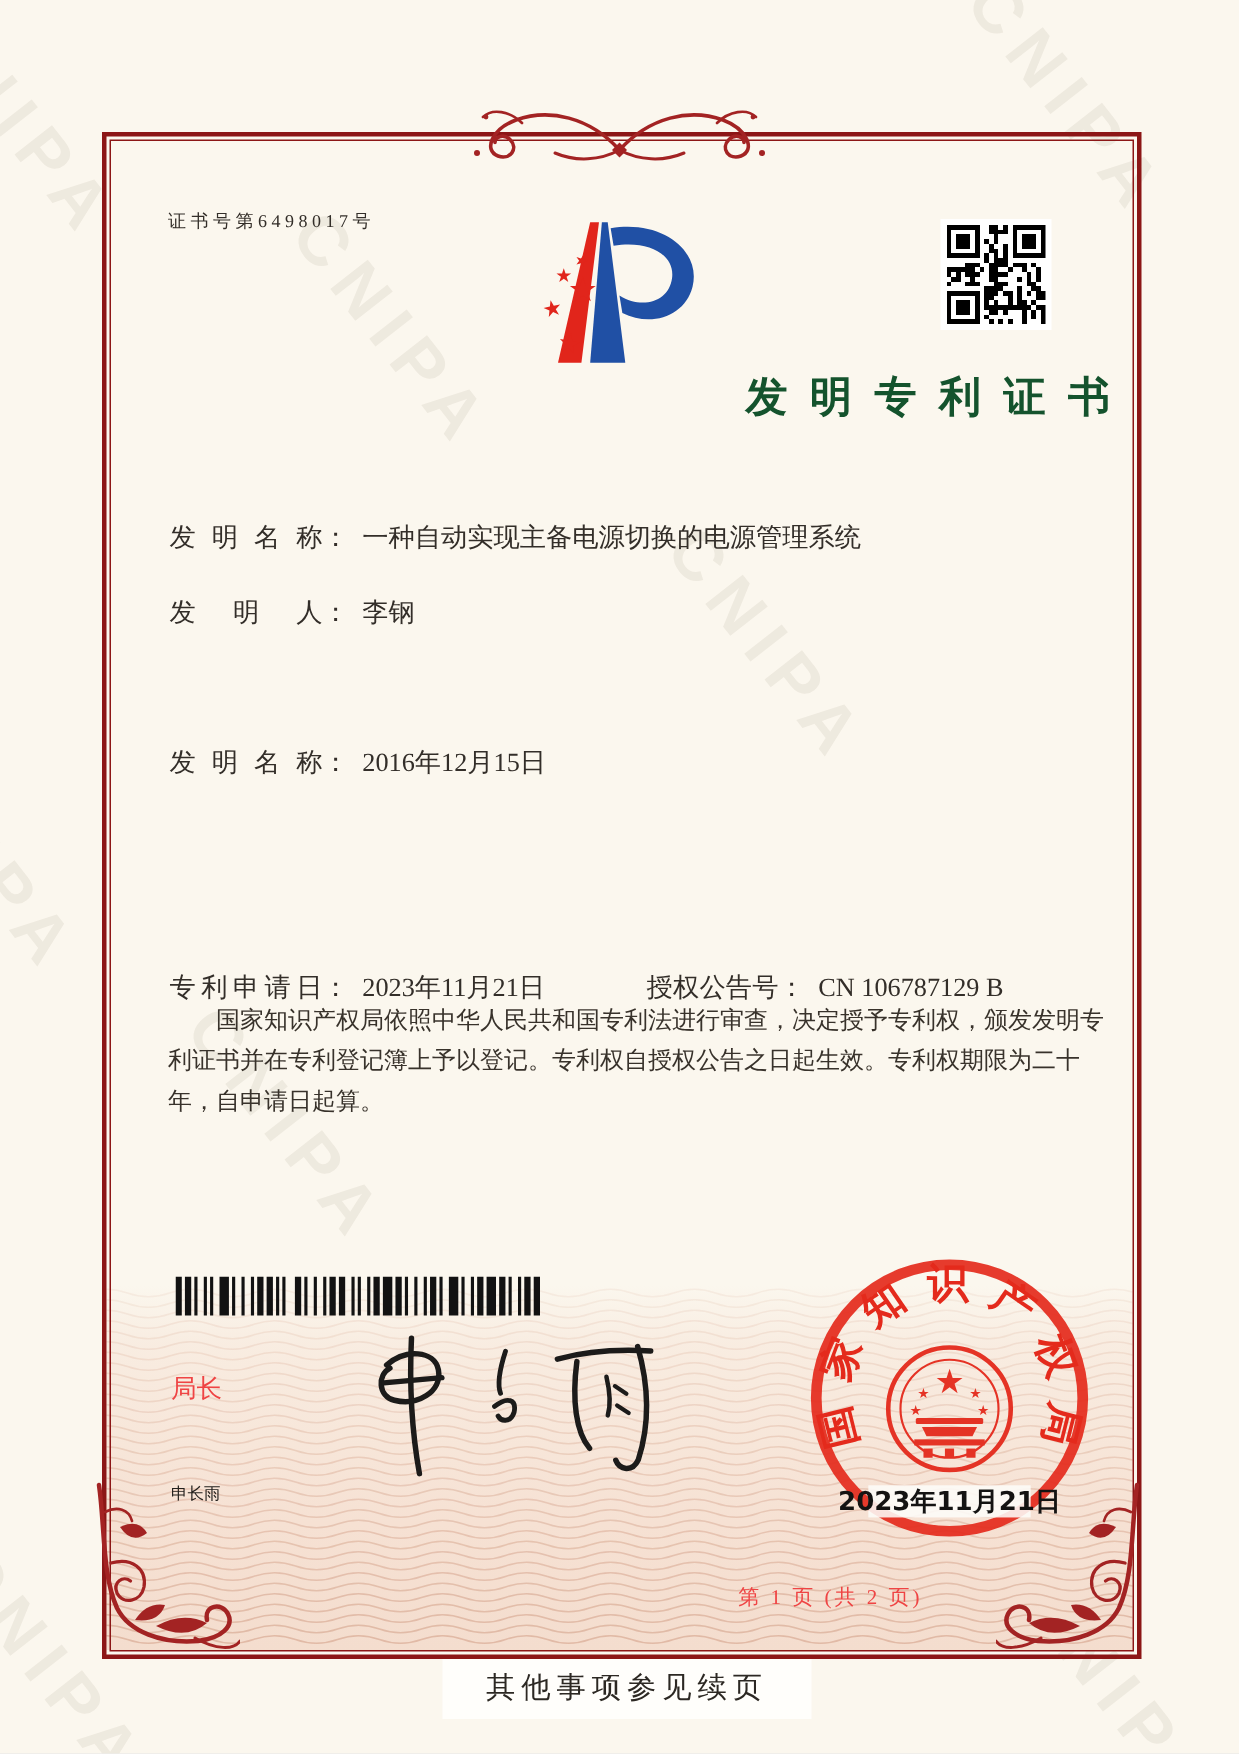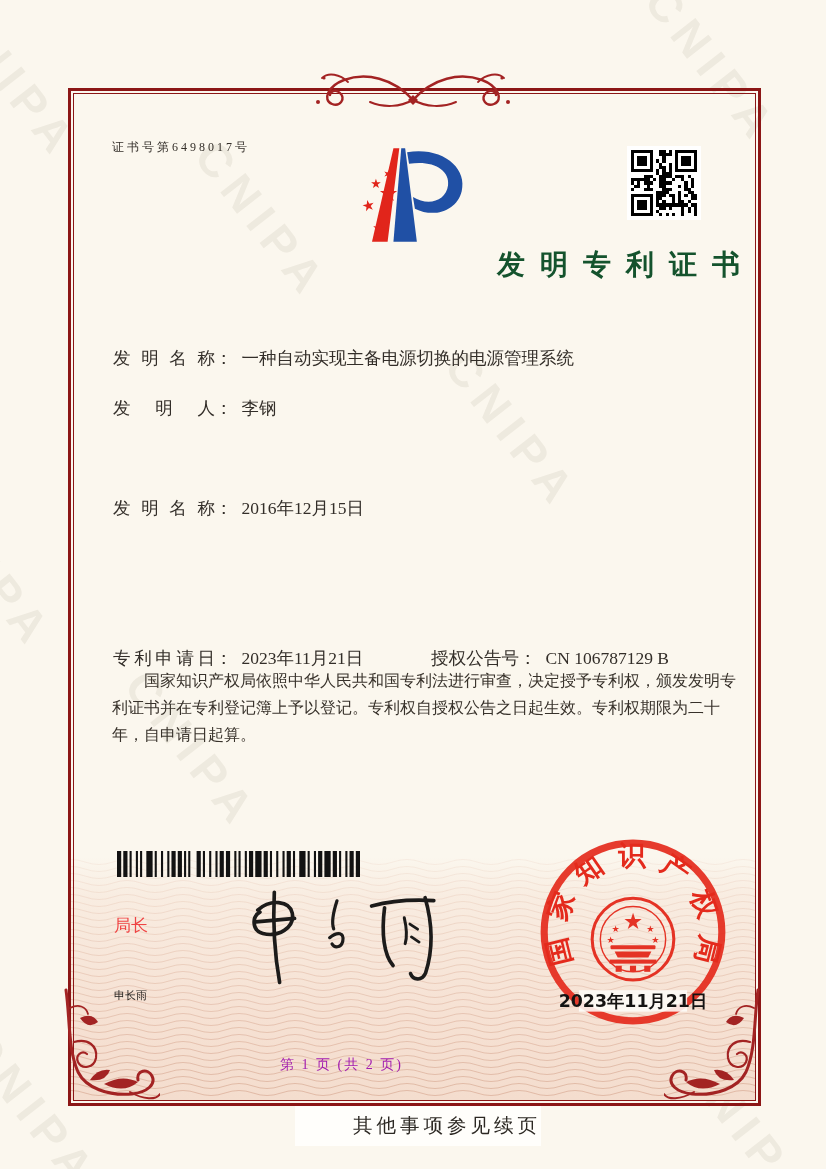--- a/index.html
+++ b/index.html
@@ -28,24 +28,24 @@
   #band{position:absolute;left:71px;top:857px;width:684px;height:243px;z-index:1;
     background:linear-gradient(180deg, rgba(246,226,212,0) 0%, rgba(246,226,212,0.5) 16%, #f6e1d3 65%, #f4ddce 100%);}
   #band svg{display:block;}
   #barcode{position:absolute;left:117px;top:851px;z-index:4;}
   #director-title{position:absolute;left:114px;top:914px;font-size:17px;z-index:4;
     font-family:"Liberation Sans","DejaVu Sans",sans-serif;color:#ef4444;}
   #director-name{position:absolute;left:114px;top:948px;font-size:11px;z-index:4;
     font-family:"Liberation Sans","DejaVu Sans",sans-serif;color:#23201d;margin-top:40px;}
   #signature{position:absolute;left:235px;top:882px;z-index:4;}
   #seal{position:absolute;left:536px;top:835px;z-index:5;}
-  #page-no{position:absolute;left:68px;top:1056px;width:547px;text-align:center;
-    font-size:14px;letter-spacing:2px;z-index:4;color:#a21caf;}
+  #page-no{position:absolute;left:68px;top:1056px;width:547px;text-align:right;
+    font-size:14px;letter-spacing:2px;z-index:4;color:#ef4444;}
   #note{position:absolute;left:295px;top:1106px;width:246px;height:40px;line-height:40px;
-    background:#fffefb;text-align:right;font-size:19.5px;letter-spacing:4px;z-index:6;color:#2c2823;}
+    background:#fffefb;text-align:center;font-size:19.5px;letter-spacing:4px;z-index:6;color:#2c2823;}
   svg text{font-family:"DejaVu Sans","Liberation Sans",sans-serif;}
 </style>
 </head>
 <body>
 
 <div id="canvas">
 
   <div class="wm" style="left:-45px;top:-20px">CNIPA</div>
   <div class="wm" style="left:655px;top:-35px">CNIPA</div>
   <div class="wm" style="left:205px;top:120px">CNIPA</div>

